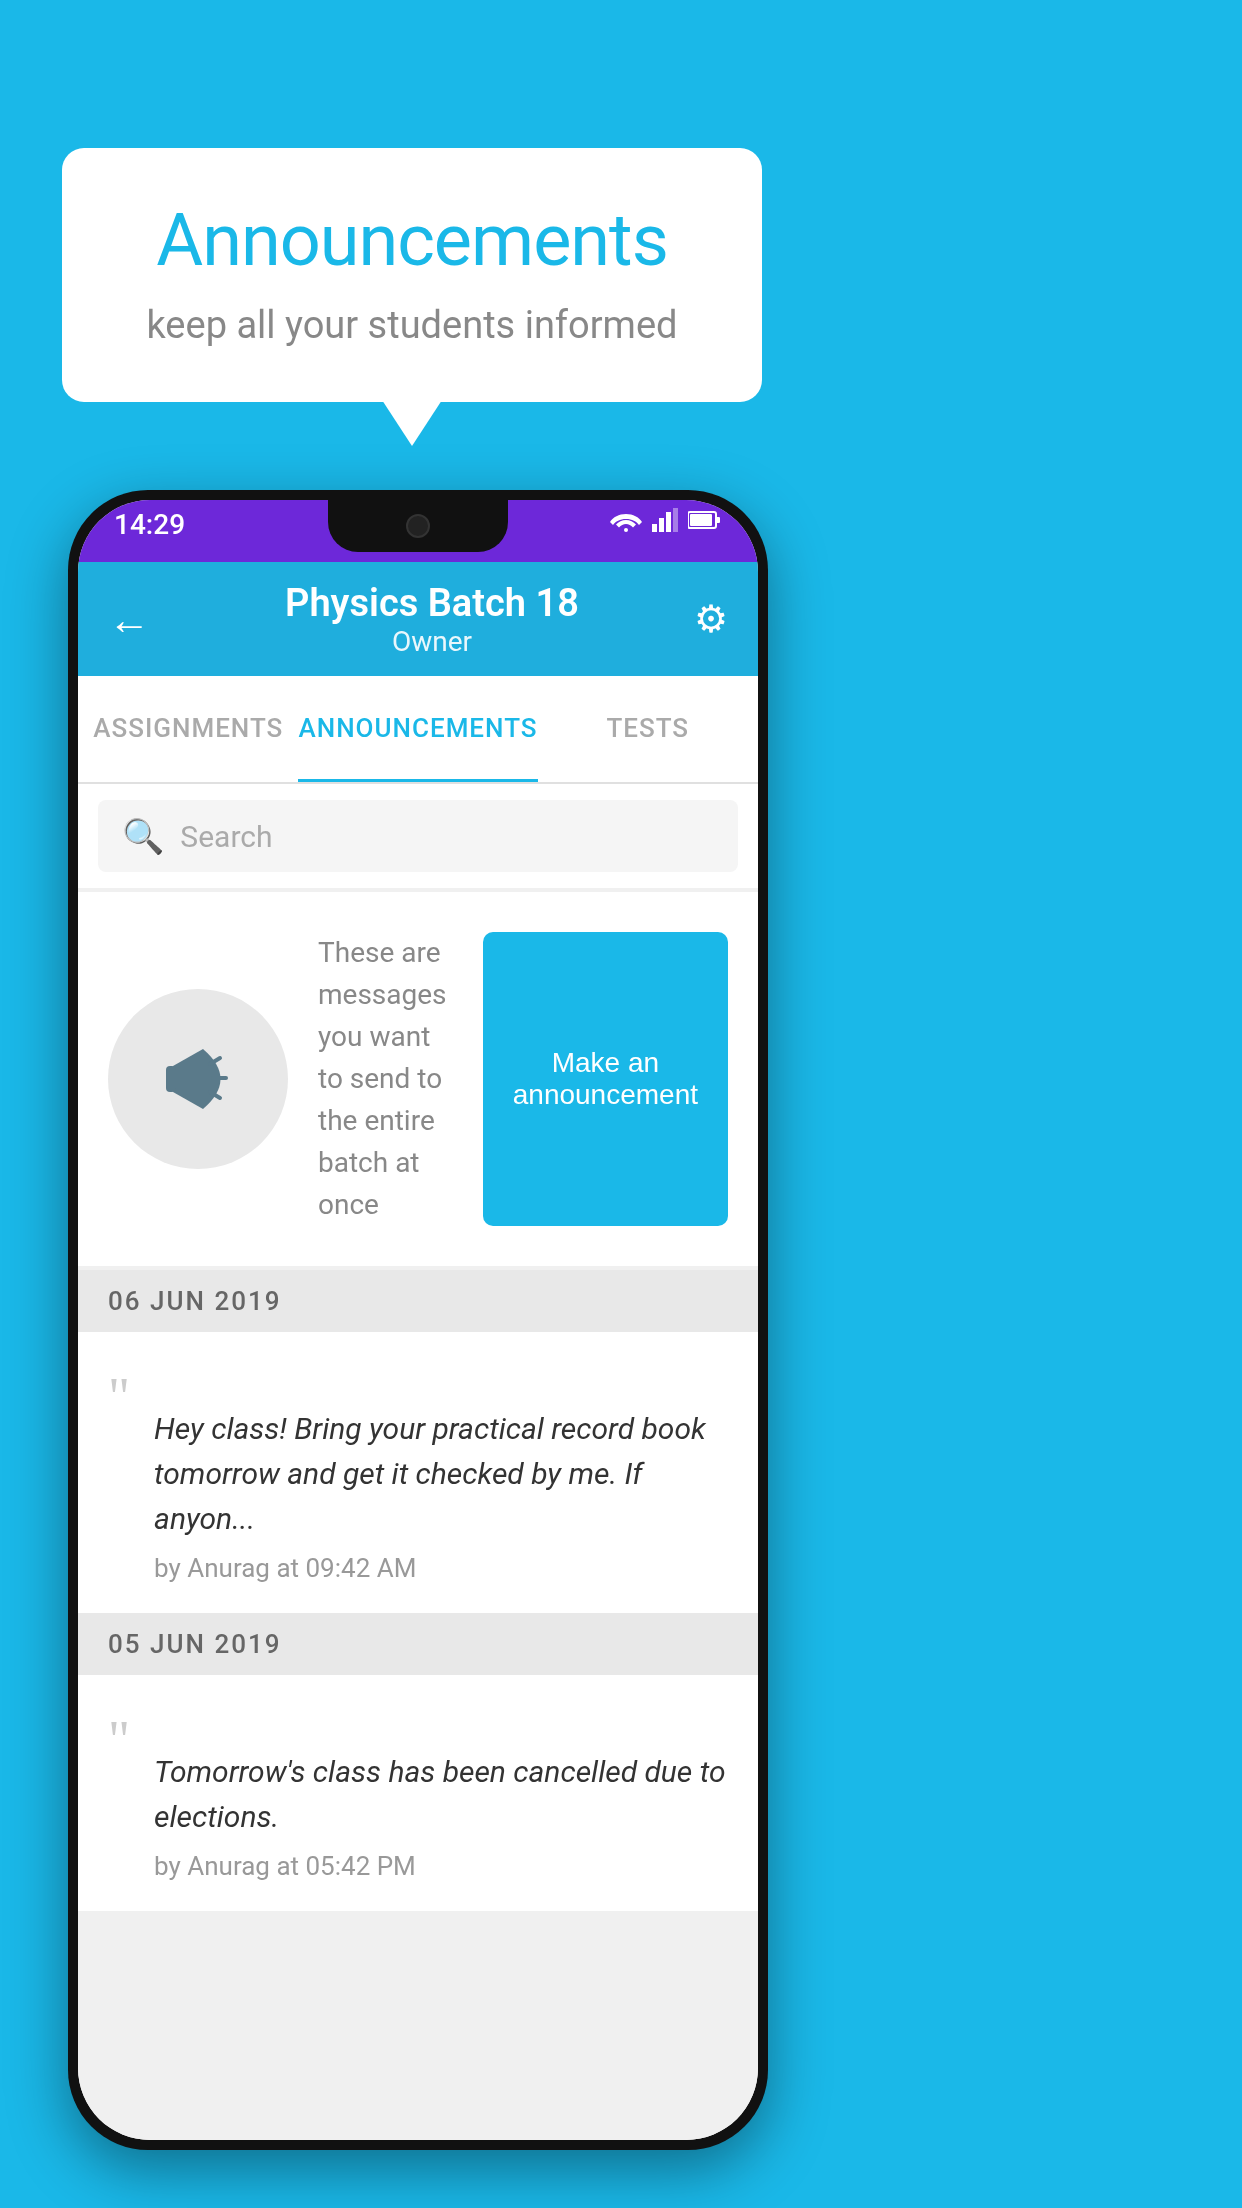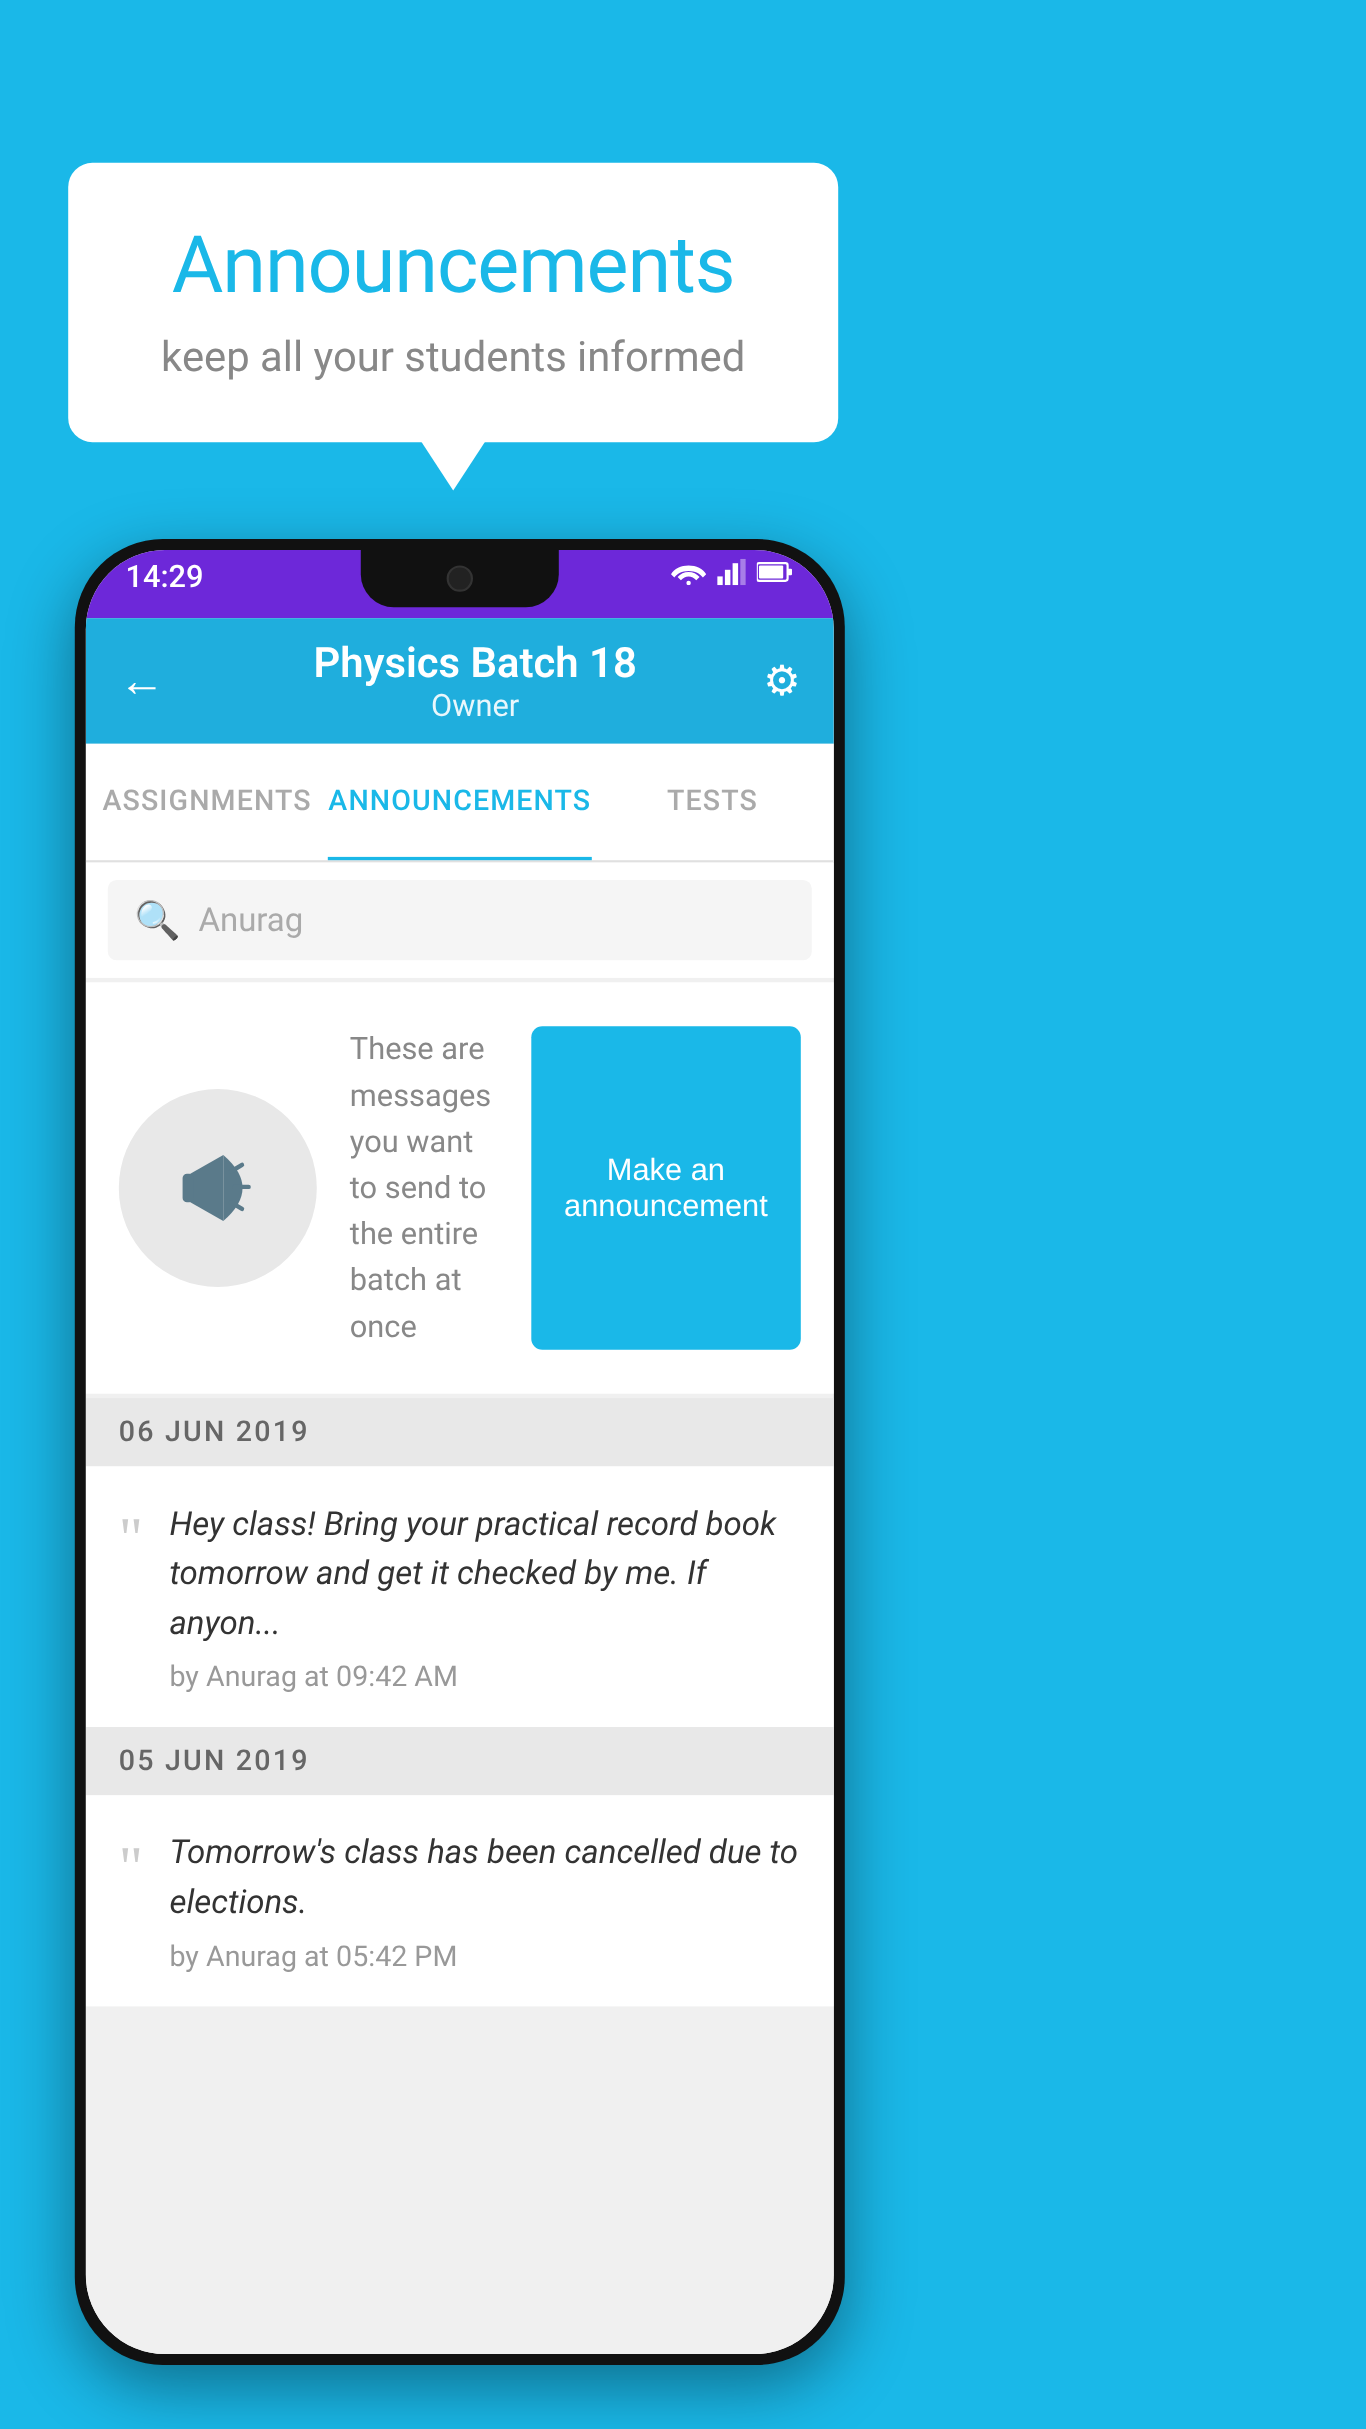--- a/index.html
+++ b/index.html
@@ -308,20 +308,21 @@
       font-size: 54px;
       color: #cccccc;
       font-family: Georgia, serif;
       line-height: 1;
       margin-top: 8px;
       flex-shrink: 0;
     }
 
     .announcement-content {
       flex: 1;
+      margin-top: 44px;
     }
 
     .announcement-text {
       font-size: 30px;
       color: #333333;
       font-style: italic;
       font-weight: 400;
       line-height: 1.5;
       margin-bottom: 12px;
     }
@@ -382,21 +383,21 @@
       <div class="tab-item">ASSIGNMENTS</div>
       <div class="tab-item active">ANNOUNCEMENTS</div>
       <div class="tab-item">TESTS</div>
     </div>
 
     <div class="content-area">
 
       <div class="search-bar-container">
         <div class="search-input-wrapper">
           <span class="search-input-icon">🔍</span>
-          <span class="search-input-text">Anurag</span>
+          <span class="search-input-text">Search</span>
         </div>
       </div>
 
       <div class="announcement-prompt">
         <div class="megaphone-circle">
           <svg class="megaphone-icon-svg" viewBox="0 0 100 90" fill="none">
 
             <polygon points="55,15 55,75 25,58 25,32" fill="#5a7a8a"></polygon>
 
             <path d="M55,15 Q90,45 55,75" fill="#5a7a8a"></path>

